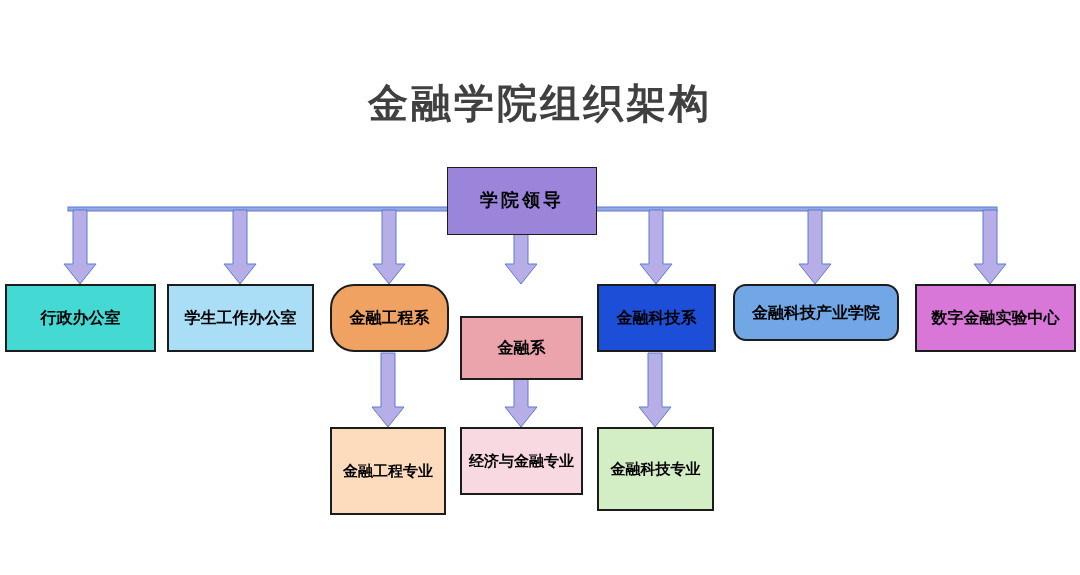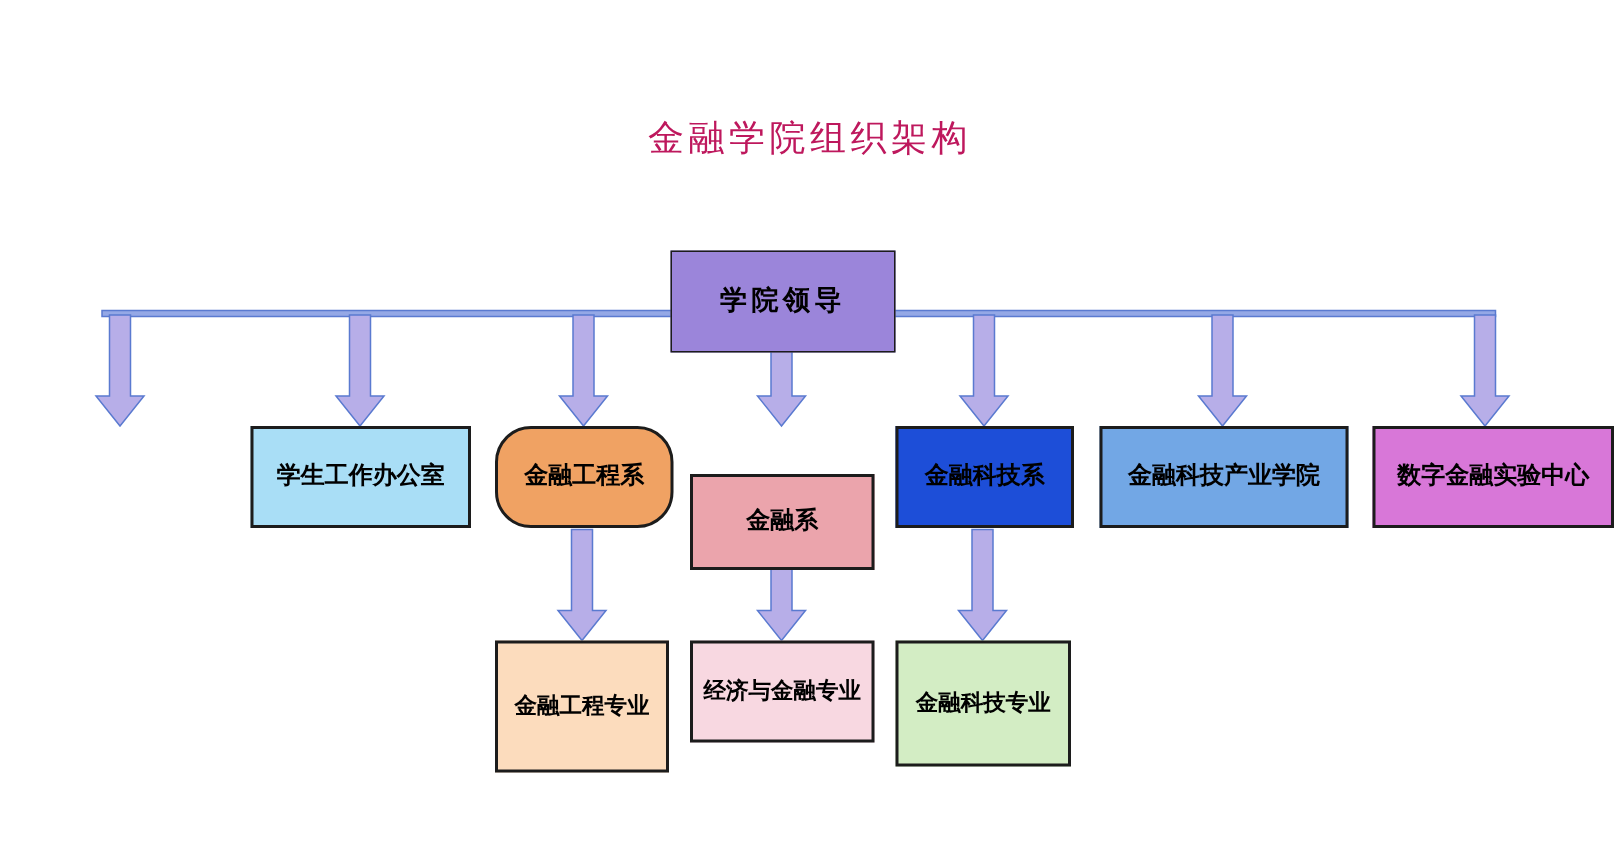--- a/index.html
+++ b/index.html
@@ -13,24 +13,24 @@
     background: #ffffff;
     overflow: hidden;
   }
 
   .title {
     position: absolute;
     top: 76px;
     left: 0;
     width: 100%;
     text-align: center;
-    font-size: 24px;
-    font-weight: normal;
+    font-size: 40px;
+    font-weight: bold;
     letter-spacing: 3px;
-    color: #be185d;
+    color: #404040;
     font-family: "Liberation Sans", sans-serif;
   }
 
   .connectors {
     position: absolute;
     top: 0;
     left: 0;
   }
 
   .h-line {
@@ -87,30 +87,31 @@
     <polygon class="block-arrow" points="808,210 822,210 822,264 831,264 815,284 799,264 808,264"></polygon>
     <polygon class="block-arrow" points="983,210 997,210 997,264 1006,264 990,284 974,264 983,264"></polygon>
 
     <polygon class="block-arrow" points="381,353 395,353 395,407 404,407 388,427 372,407 381,407"></polygon>
     <polygon class="block-arrow" points="514,353 528,353 528,407 537,407 521,427 505,407 514,407"></polygon>
     <polygon class="block-arrow" points="648,353 662,353 662,407 671,407 655,427 639,407 648,407"></polygon>
   </svg>
 
   <div class="node root" style="left: 447px; top: 139px; width: 150px; height: 68px; background-color: rgb(155, 133, 218); margin-top: 28px;">学院领导</div>
 
+  <div class="node" style="left: 5px; top: 284px; width: 151px; height: 68px; background-color: rgb(69, 217, 212);">行政办公室</div>
 
   <div class="node" style="left: 167px; top: 284px; width: 147px; height: 68px; background-color: rgb(169, 222, 246);">学生工作办公室</div>
 
   <div class="node" style="left: 330px; top: 284px; width: 119px; height: 68px; background-color: rgb(240, 162, 99); border-radius: 24px;">金融工程系</div>
 
   <div class="node" style="left: 460px; top: 284px; width: 123px; height: 64px; background-color: rgb(235, 164, 172); margin-top: 32px;">金融系</div>
 
   <div class="node" style="left: 597px; top: 284px; width: 119px; height: 68px; background-color: #1d4ed8;">金融科技系</div>
 
-  <div class="node" style="left: 733px; top: 284px; width: 166px; height: 68px; background-color: rgb(114, 167, 229);">金融科技产业学院</div>
+  <div class="node" style="left: 733px; top: 284px; width: 166px; height: 57px; background-color: rgb(114, 167, 229); border-radius: 13px;">金融科技产业学院</div>
 
   <div class="node" style="left: 915px; top: 284px; width: 161px; height: 68px; background-color: rgb(216, 119, 216);">数字金融实验中心</div>
 
   <div class="node major" style="left: 330px; top: 427px; width: 116px; height: 88px; background-color: rgb(252, 220, 189);">金融工程专业</div>
 
   <div class="node major" style="left: 460px; top: 427px; width: 123px; height: 68px; background-color: rgb(248, 216, 225);">经济与金融专业</div>
 
   <div class="node major" style="left: 597px; top: 427px; width: 117px; height: 84px; background-color: rgb(211, 237, 196);">金融科技专业</div>
 
 </div>

